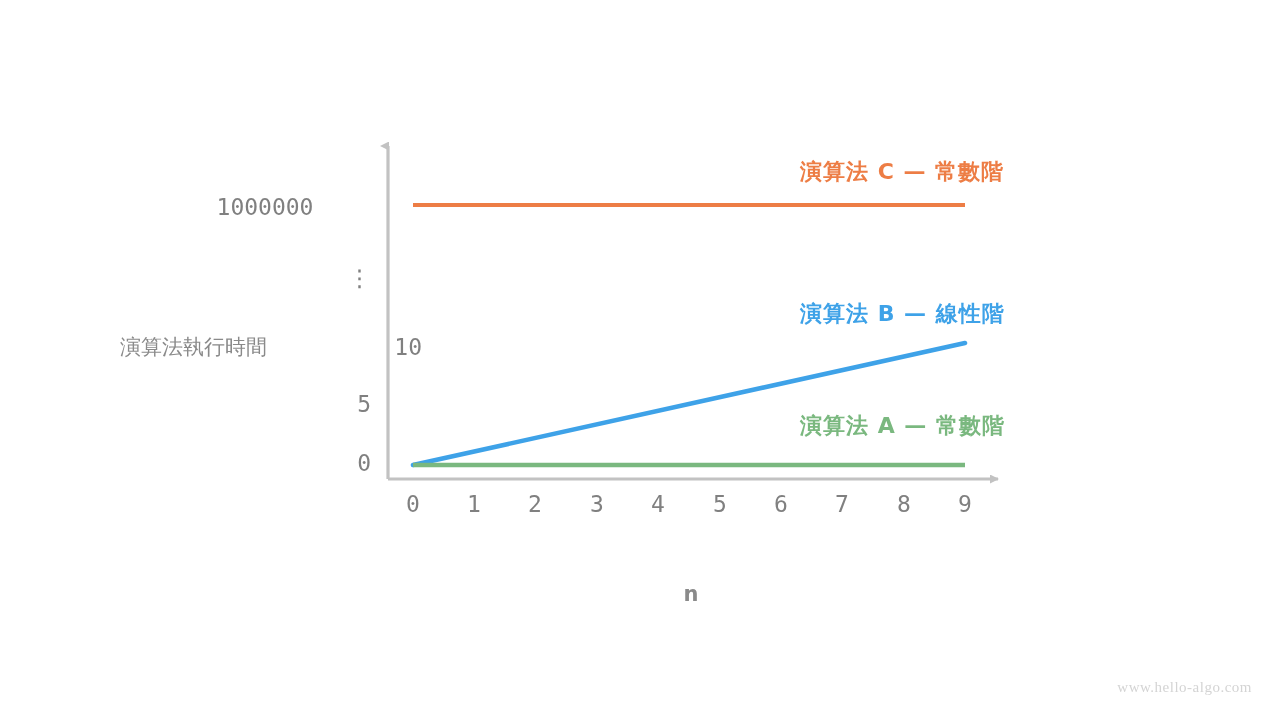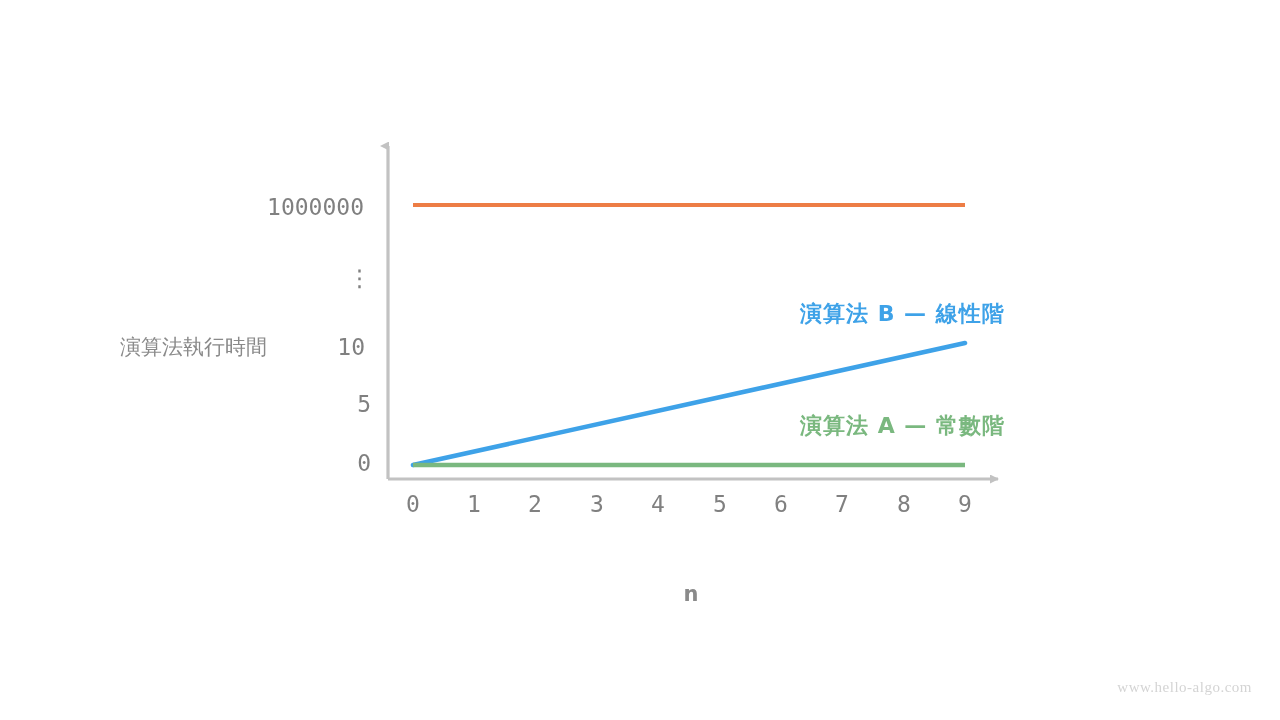--- a/index.html
+++ b/index.html
@@ -110,45 +110,46 @@
 
     <line x1="388" y1="479" x2="998" y2="479" stroke="#c2c2c2" stroke-width="3.2" marker-end="url(#arrowhead-right)"></line>
 
     <line x1="413" y1="205" x2="965" y2="205" stroke="#ED7D45" stroke-width="4.2" stroke-linecap="butt"></line>
 
     <line x1="413" y1="465" x2="965" y2="343" stroke="#3EA2E8" stroke-width="4.6" stroke-linecap="round"></line>
 
     <line x1="413" y1="465" x2="965" y2="465" stroke="#7AB87F" stroke-width="4.6" stroke-linecap="butt"></line>
   </svg>
 
-  <div class="lbl ytick" style="right:916px; top:196px; width:140px;">1000000</div>
+  <div class="lbl ytick" style="right:945px; top:196px; width:140px;text-align:center;">1000000</div>
 
   <div class="lbl vdots" style="right:909px; top:267px; width:140px;">⋮</div>
 
-  <div class="lbl ytick" style="right:915px; top:336px; width:140px;">10</div>
+  <div class="lbl ytick" style="right:858px; top:336px; width:140px;">10</div>
 
   <div class="lbl ytick" style="right:909px; top:393px; width:140px;">5</div>
 
   <div class="lbl ytick" style="right:909px; top:452px; width:140px;">0</div>
 
   <div class="lbl axis-title" style="left:120px; top:336px;">演算法執行時間</div>
 
   <div class="lbl xtick" style="left:393px; top:493px;">0</div>
   <div class="lbl xtick" style="left:454px; top:493px;">1</div>
   <div class="lbl xtick" style="left:515px; top:493px;">2</div>
   <div class="lbl xtick" style="left:577px; top:493px;">3</div>
   <div class="lbl xtick" style="left:638px; top:493px;">4</div>
   <div class="lbl xtick" style="left:700px; top:493px;">5</div>
   <div class="lbl xtick" style="left:761px; top:493px;">6</div>
   <div class="lbl xtick" style="left:822px; top:493px;">7</div>
   <div class="lbl xtick" style="left:884px; top:493px;">8</div>
   <div class="lbl xtick" style="left:945px; top:493px;">9</div>
 
   <div class="lbl axis-title-var" style="left:591px; top:584px; width:200px;">n</div>
 
+  <div class="legend" style="left:800px; top:157px; color:#ED7D45;">演算法 C — 常數階</div>
 
   <div class="legend" style="left:800px; top:299px; color:#3EA2E8;">演算法 B — 線性階</div>
 
   <div class="legend" style="left:800px; top:411px; color:#7AB87F;">演算法 A — 常數階</div>
 
   <div class="watermark" style="right:28px; bottom:24px;">www.hello-algo.com</div>
 
 </div>
 
 </body></html>

